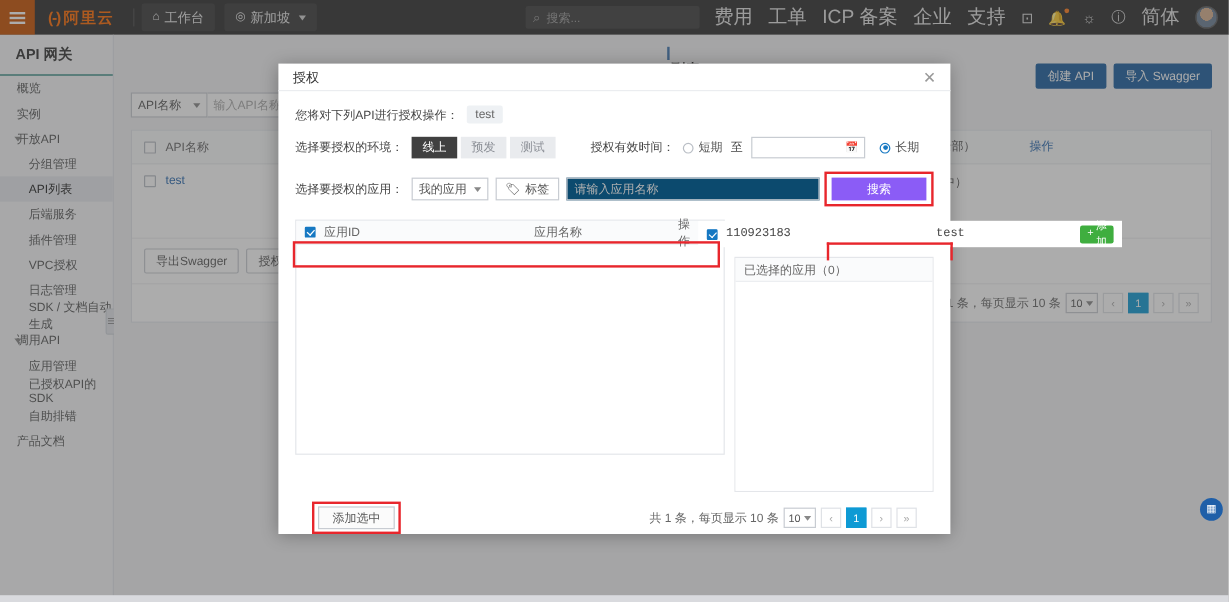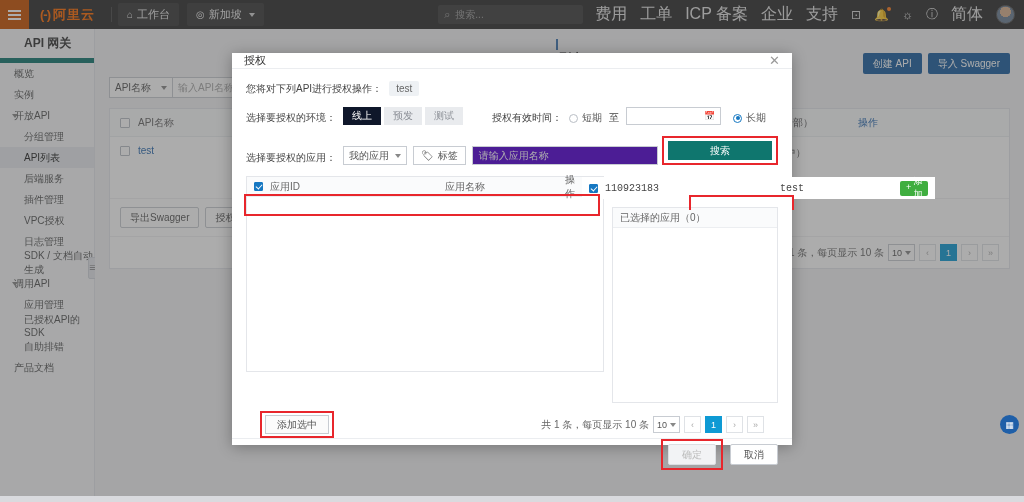--- a/index.html
+++ b/index.html
@@ -61,22 +61,22 @@
     background: radial-gradient(circle at 50% 35%, #d8b08c 0 38%, #6b7e94 39% 100%);
     margin-right: 9px; border: 1px solid #5a5a5a;
   }
 
   
   #sidebar {
     position: absolute; top: 29px; left: 0; width: 95px; height: 473px;
     background: #f7f8fa; border-right: 1px solid #e3e6eb;
   }
   #side-title {
-    height: 34px; display: flex; align-items: center; padding-left: 24px;
-    font-size: 12px; color: #333; font-weight: bold; border-bottom: 5px solid #0f766e;
+    height: 34px; display: flex; align-items: center; padding-left: 13px;
+    font-size: 12px; color: #333; font-weight: bold; border-bottom: 1px solid #0f766e;
   }
   .side-item {
     height: 21px; display: flex; align-items: center; font-size: 10px;
     color: #555; cursor: pointer; padding-left: 19px; position: relative;
   }
   .side-item.lvl1 { padding-left: 14px; }
   .side-item.lvl2 { padding-left: 24px; }
   .side-item.active { background: #e7eaef; color: #222; }
   .tri {
     position: absolute; left: 12px; width: 0; height: 0;
@@ -172,59 +172,59 @@
     background: #fff; box-shadow: 0 2px 14px rgba(0,0,0,.3);
     display: flex; flex-direction: column;
   }
   #modal-head {
     height: 28px; border-bottom: 1px solid #ebedf0; display: flex;
     align-items: center; justify-content: space-between; padding: 0 12px;
   }
   #modal-title { font-size: 11px; color: #333; }
   #modal-close { color: #999; font-size: 13px; cursor: pointer; line-height: 1; }
   #modal-body { flex: 1; padding: 12px 14px 0 14px; }
-  .frow { display: flex; align-items: flex-end; margin-bottom: 11px; font-size: 10px; color: #444; }
+  .frow { display: flex; align-items: center; margin-bottom: 11px; font-size: 10px; color: #444; }
   .flabel { color: #444; margin-right: 7px; white-space: nowrap; }
   #api-chip {
     background: #eef1f4; color: #666; font-size: 10px; padding: 2px 7px; border-radius: 2px;
   }
   .envtab {
     height: 18px; min-width: 38px; display: flex; align-items: center; justify-content: center;
     font-size: 10px; background: #e9ebee; color: #8b8f96; cursor: pointer; margin-right: 3px;
   }
-  .envtab.sel { background: #0f172a; color: #fff; }
+  .envtab.sel { background: #404040; color: #fff; }
   .radio {
     width: 9px; height: 9px; border-radius: 50%; border: 1px solid #b9bec5;
     background: #fff; display: inline-block; margin-right: 4px; flex: none; position: relative;
   }
   .radio.on { border-color: #1678c2; background: #fff; }
   .radio.on::after {
     content: ""; position: absolute; left: 1.5px; top: 1.5px; width: 4px; height: 4px;
     border-radius: 50%; background: #1678c2;
   }
   .rlbl { display: flex; align-items: center; margin-right: 7px; color: #555; cursor: pointer; }
   #date-input {
     width: 95px; height: 18px; border: 1px solid #c8ccd2; background: #fff;
     display: flex; align-items: center; justify-content: flex-end; padding: 0 4px;
     color: #aaa; font-size: 9px; margin-right: 12px;
   }
   #tag-btn {
     height: 19px; border: 1px solid #c8ccd2; background: #fff; color: #555; font-size: 10px;
     display: flex; align-items: center; gap: 4px; padding: 0 7px; margin-left: 6px; cursor: pointer;
   }
   #app-input {
-    flex: 1; height: 19px; border: 1px solid #c8ccd2; background: #4c1d95;
+    flex: 1; height: 19px; border: 1px solid #c8ccd2; background: #0c4a6e;
     display: flex; align-items: center; padding: 0 6px; font-size: 10px; color: #b0b0b0;
     margin-left: 6px;
   }
   #search-wrap {
     border: 2px solid #e8262c; padding: 3px 4px; margin-left: 4px; display: flex;
   }
   #search-btn {
-    width: 104px; height: 19px; background: #0f766e; color: #fff; font-size: 10px;
+    width: 79px; height: 19px; background: #8b5cf6; color: #fff; font-size: 10px;
     display: flex; align-items: center; justify-content: center; cursor: pointer;
   }
 
   #lists { display: flex; gap: 8px; }
   #left-list {
     width: 358px; height: 196px; border: 1px solid #e4e6ea; display: flex; 
     position: relative;
   }
   #left-hl {
     position: absolute; left: -3px; top: 17px; width: 356px; height: 22px;
@@ -547,22 +547,16 @@
           <span class="caret" style="border-top:4px solid #888;border-left:3px solid transparent;border-right:3px solid transparent;width:0;height:0;"></span>
         </span>
         <span class="pg-btn">‹</span>
         <span class="pg-btn cur">1</span>
         <span class="pg-btn">›</span>
         <span class="pg-btn">»</span>
       </span>
     </div>
   </div>
 
-  <div id="modal-footer">
-    <span id="ok-wrap">
-      <span id="ok-btn">确定</span>
-    </span>
-    <span id="cancel-btn">取消</span>
-  </div>
 </div>
 
 <div id="fab">▦</div>
 <div id="botbar"></div>
 
 </body></html>

